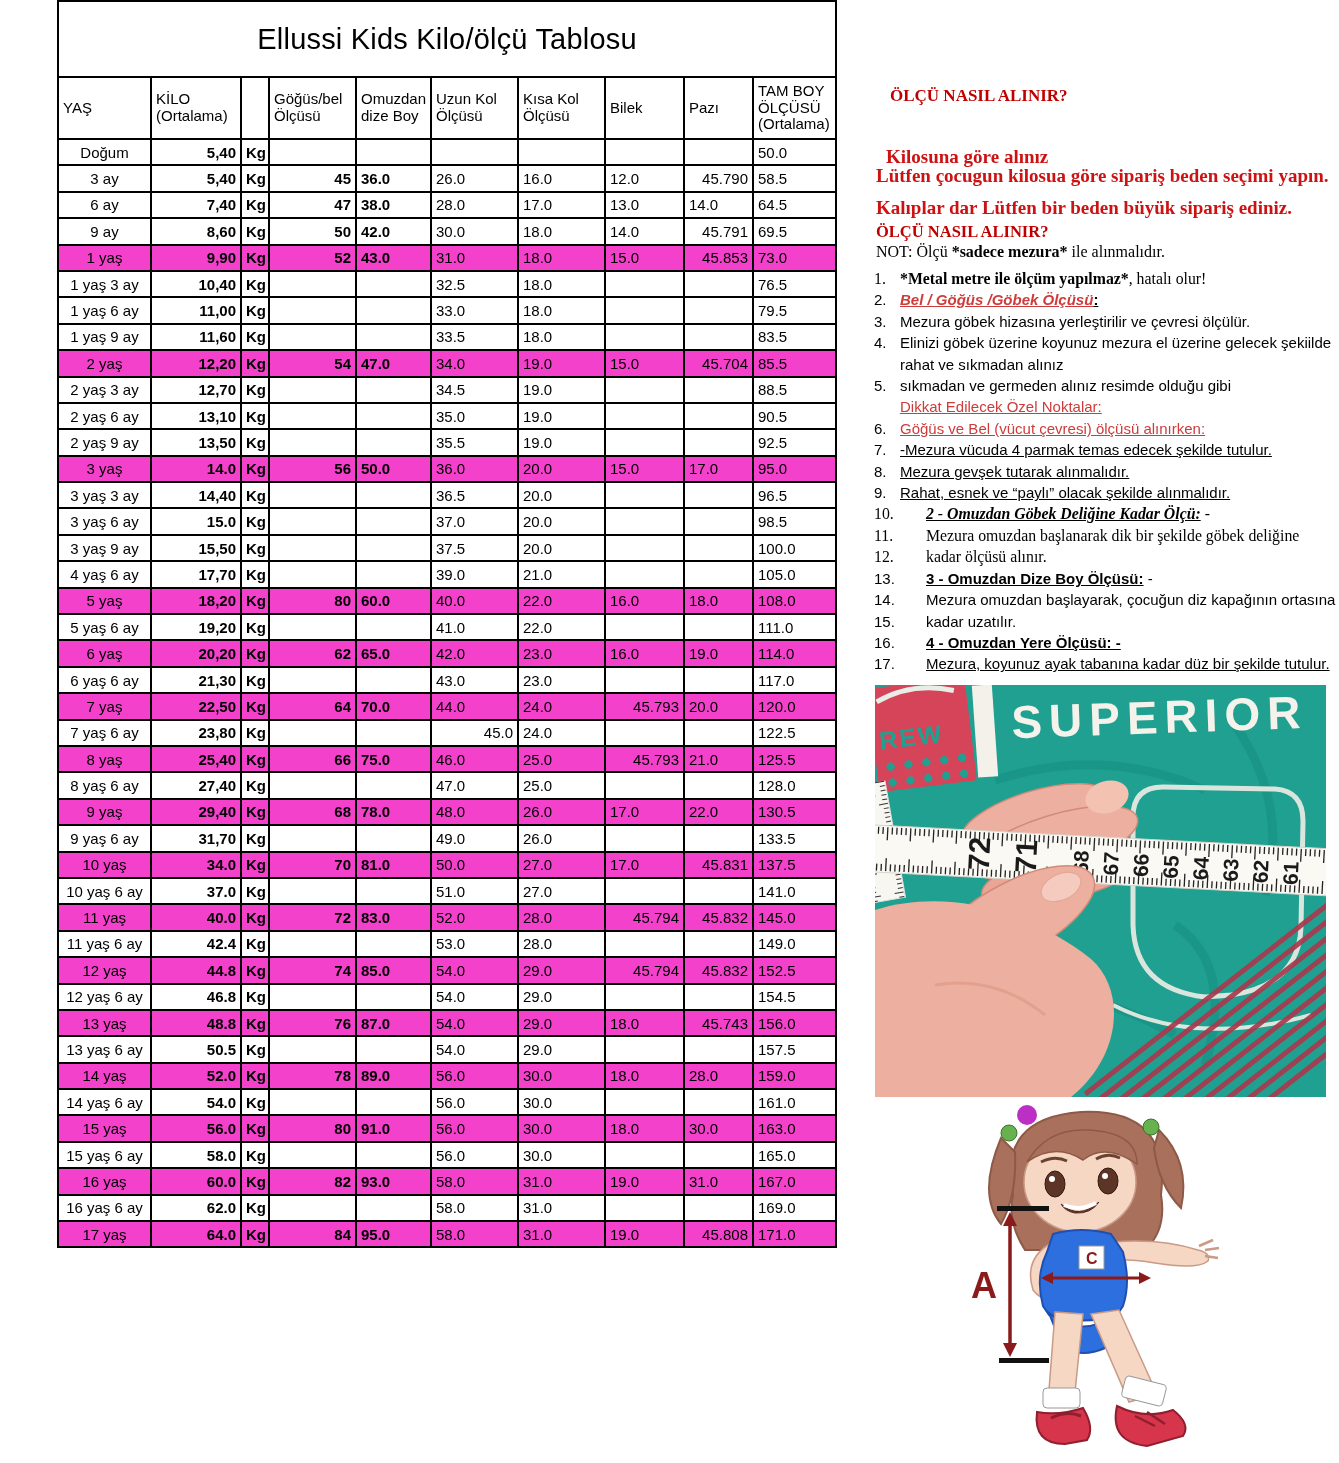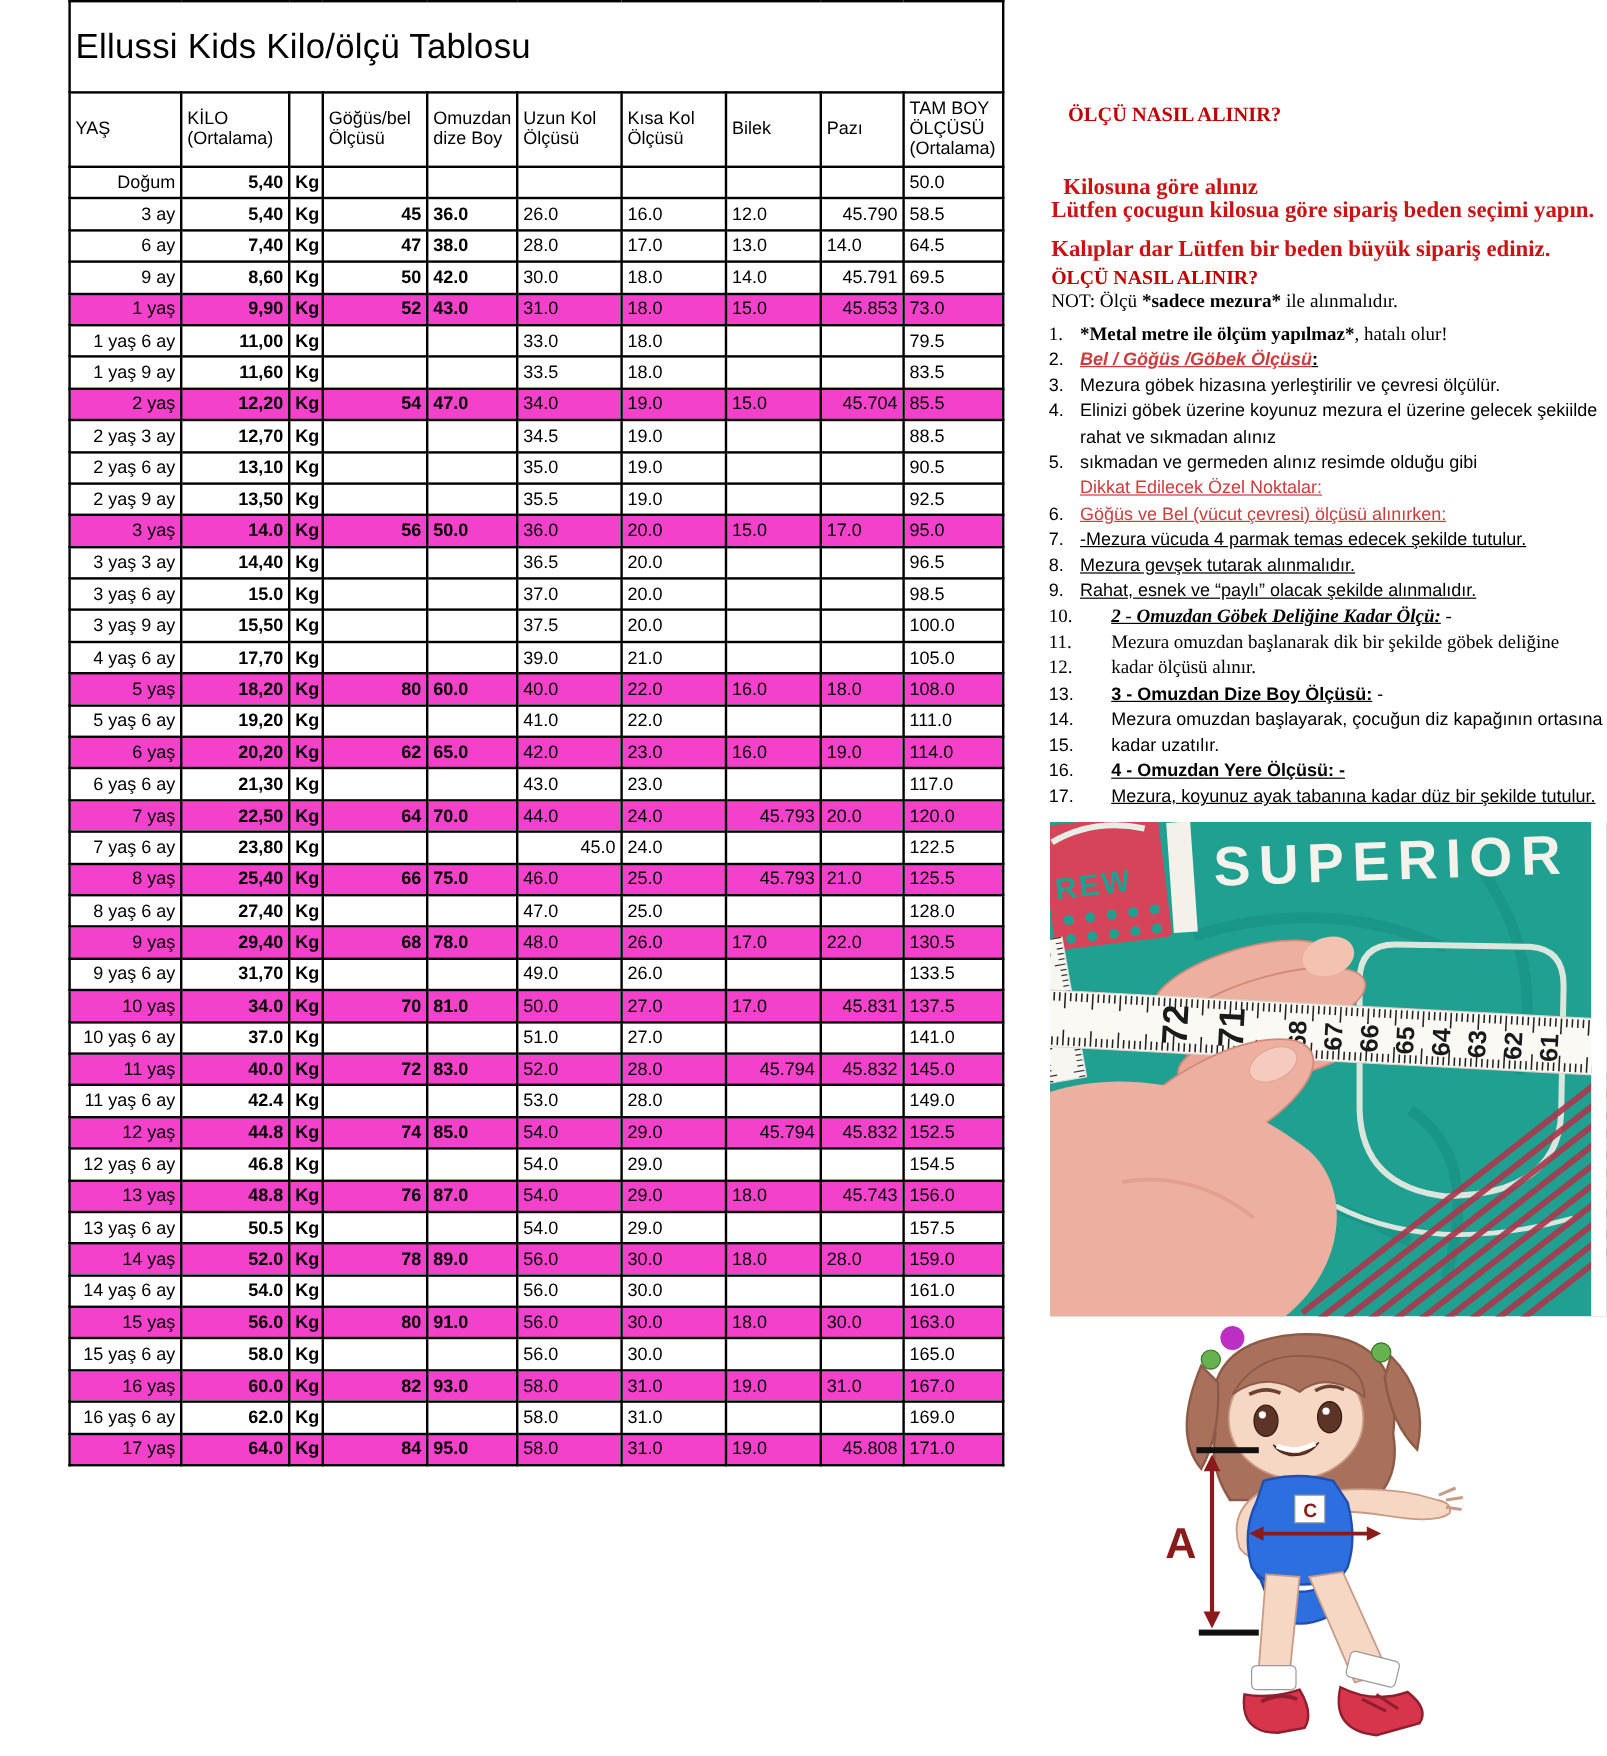--- a/index.html
+++ b/index.html
@@ -4,30 +4,30 @@
 <style>
   html,body{margin:0;padding:0;background:#fff;}
   .sheet{position:relative;width:1339px;height:1463px;background:#fff;overflow:hidden;
          font-family:"Liberation Sans",sans-serif;color:#000;}
 
   
   table.size-table{position:absolute;left:57px;top:0;width:778px;border-collapse:collapse;
                    table-layout:fixed;background:#fff;}
   .size-table th,.size-table td{border:2px solid #000;padding:0 4px;font-size:15px;
                                 overflow:hidden;white-space:nowrap;}
-  .size-table .title{height:74px;font-size:29px;font-weight:400;text-align:left;letter-spacing:.2px;}
+  .size-table .title{height:74px;font-size:29px;font-weight:400;text-align:center;letter-spacing:.2px;}
   .head-row th{height:60px;font-weight:400;white-space:normal;line-height:1.12;
                vertical-align:middle;text-align:left;}
   .h0{text-align:center;}
   .h1{font-weight:700;text-align:center;}
   .h3{font-weight:700;text-align:center;}
   .h4{font-weight:700;}
   .h7,.h8{text-align:center;}
   tbody td{height:24.4px;line-height:1;}
-  .c0{text-align:right;}
+  .c0{text-align:center;}
   .c1{text-align:right;font-weight:700;padding-right:7px;}
   .c2{font-weight:700;padding-left:3px;margin-top:34px;}
   .c3{text-align:right;font-weight:700;padding-right:7px;}
   .c4{font-weight:700;}
   .ra{text-align:right;padding-right:3px;}
   tr.hl td{background:var(--hl);}
 
   
   .panel{position:absolute;left:872px;top:80px;width:467px;height:605px;
          font-family:"Liberation Serif",serif;}
@@ -140,20 +140,32 @@
           <td class="c0">1 yaş</td>
           <td class="c1">9,90</td>
           <td class="c2">Kg</td>
           <td class="c3">52</td>
           <td class="c4">43.0</td>
           <td class="c5">31.0</td>
           <td class="c6">18.0</td>
           <td class="c7">15.0</td>
           <td class="c8 ra">45.853</td>
           <td class="c9">73.0</td>
+        </tr>
+        <tr>
+          <td class="c0">1 yaş 3 ay</td>
+          <td class="c1">10,40</td>
+          <td class="c2">Kg</td>
+          <td class="c3"></td>
+          <td class="c4"></td>
+          <td class="c5">32.5</td>
+          <td class="c6">18.0</td>
+          <td class="c7"></td>
+          <td class="c8"></td>
+          <td class="c9">76.5</td>
         </tr>
         <tr>
           <td class="c0">1 yaş 6 ay</td>
           <td class="c1">11,00</td>
           <td class="c2">Kg</td>
           <td class="c3"></td>
           <td class="c4"></td>
           <td class="c5">33.0</td>
           <td class="c6">18.0</td>
           <td class="c7"></td>

